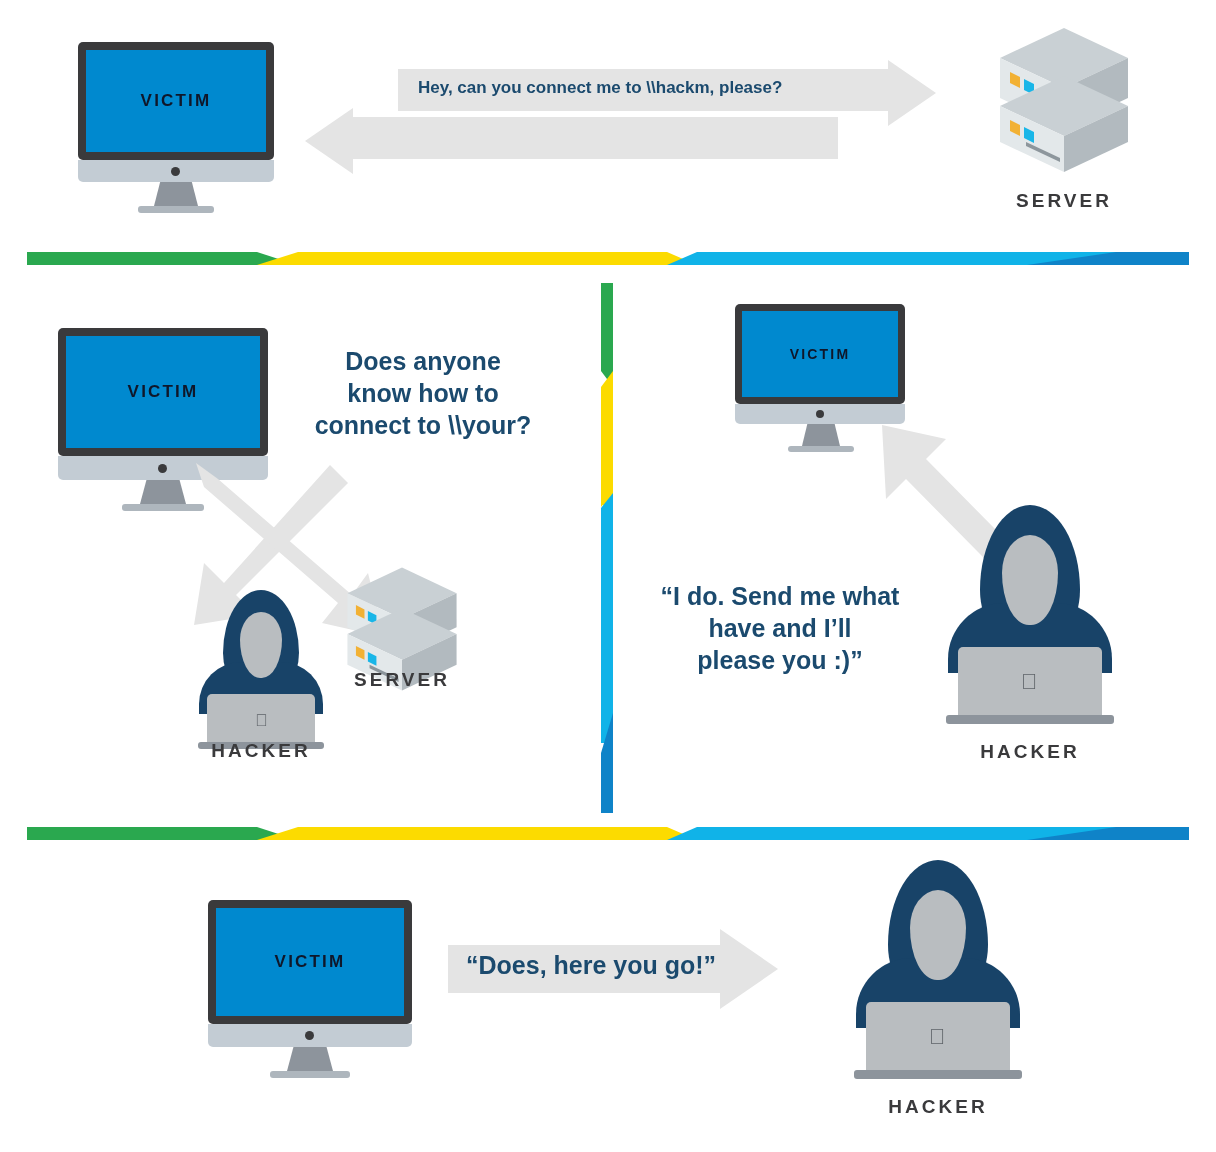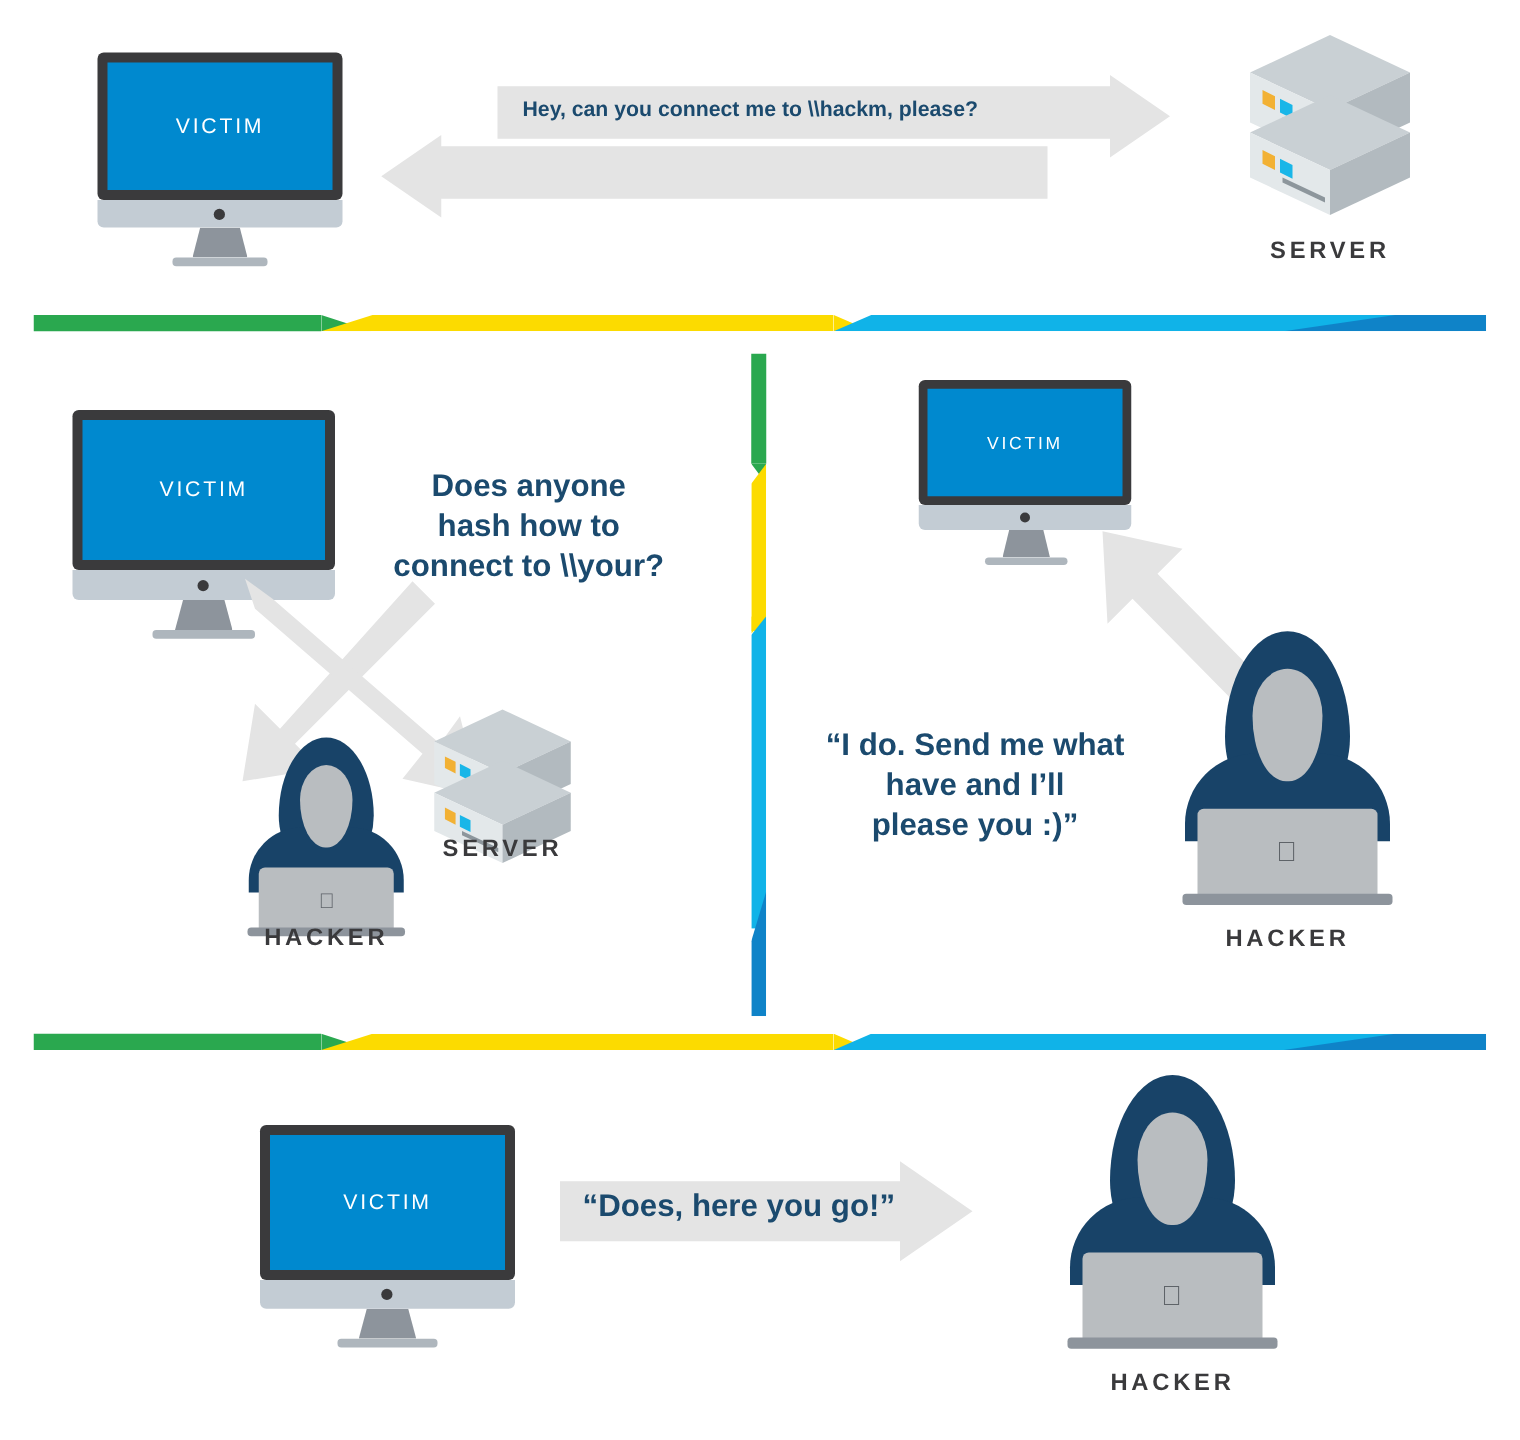--- a/index.html
+++ b/index.html
@@ -12,21 +12,21 @@
   .abs{position:absolute;}
 
   
   .divider{position:absolute;height:13px;left:27px;width:1162px;}
   .seg{position:absolute;top:0;height:13px;}
 
   
   .monitor{position:absolute;}
   .mon-bezel{position:absolute;left:0;top:0;background:#3a3a3c;border-radius:5px;}
   .mon-screen{position:absolute;background:#0089cf;display:flex;align-items:center;justify-content:center;}
-  .mon-label{color:#ffffff;font-weight:normal;letter-spacing:2.2px;font-family:"Liberation Sans",sans-serif;}
+  .mon-label{color:#0f172a;font-weight:bold;letter-spacing:2.2px;font-family:"Liberation Sans",sans-serif;}
   .mon-chin{position:absolute;background:#c3ccd4;border-radius:0 0 5px 5px;}
   .mon-dot{position:absolute;background:#3a3a3c;border-radius:50%;}
   .mon-neck{position:absolute;background:#8d949c;}
   .mon-foot{position:absolute;background:#aeb6bd;border-radius:3px;}
 
   
   .hacker{position:absolute;}
   .hood-outer{position:absolute;background:#184368;}
   .hood-shoulders{position:absolute;background:#184368;}
   .face{position:absolute;background:#b9bdc0;}
@@ -111,23 +111,23 @@
       <div class="mon-bezel" style="left:0;top:0;width:210px;height:128px;"></div>
       <div class="mon-screen" style="left:8px;top:8px;width:194px;height:112px;">
         <span class="mon-label" style="font-size:17px;">VICTIM</span>
       </div>
       <div class="mon-chin" style="left:0;top:128px;width:210px;height:24px;"></div>
       <div class="mon-dot" style="left:100px;top:136px;width:9px;height:9px;"></div>
       <div class="mon-neck" style="left:82px;top:152px;width:46px;height:24px;clip-path:polygon(14% 0,86% 0,100% 100%,0 100%);"></div>
       <div class="mon-foot" style="left:64px;top:176px;width:82px;height:7px;"></div>
     </div>
 
-    <div class="callout" style="left:268px;top:108px;width:310px;font-size:25px;">
+    <div class="callout" style="left:268px;top:80px;width:310px;font-size:25px;">
       <div>Does anyone</div>
-      <div>hash how to</div>
+      <div>know how to</div>
       <div>connect to \\your?</div>
     </div>
 
     <svg class="arrow-svg" style="left:180px;top:200px;width:170px;height:170px;" viewBox="0 0 170 170">
       <polygon points="150,0 168,18 56,130 76,150 14,160 24,98 44,118" fill="#e4e4e4"></polygon>
     </svg>
 
     <svg class="arrow-svg" style="left:188px;top:198px;width:220px;height:190px;" viewBox="0 0 220 190">
       <polygon points="8,0 30,16 164,132 180,110 196,174 134,160 150,140 16,24" fill="#e4e4e4"></polygon>
     </svg>

